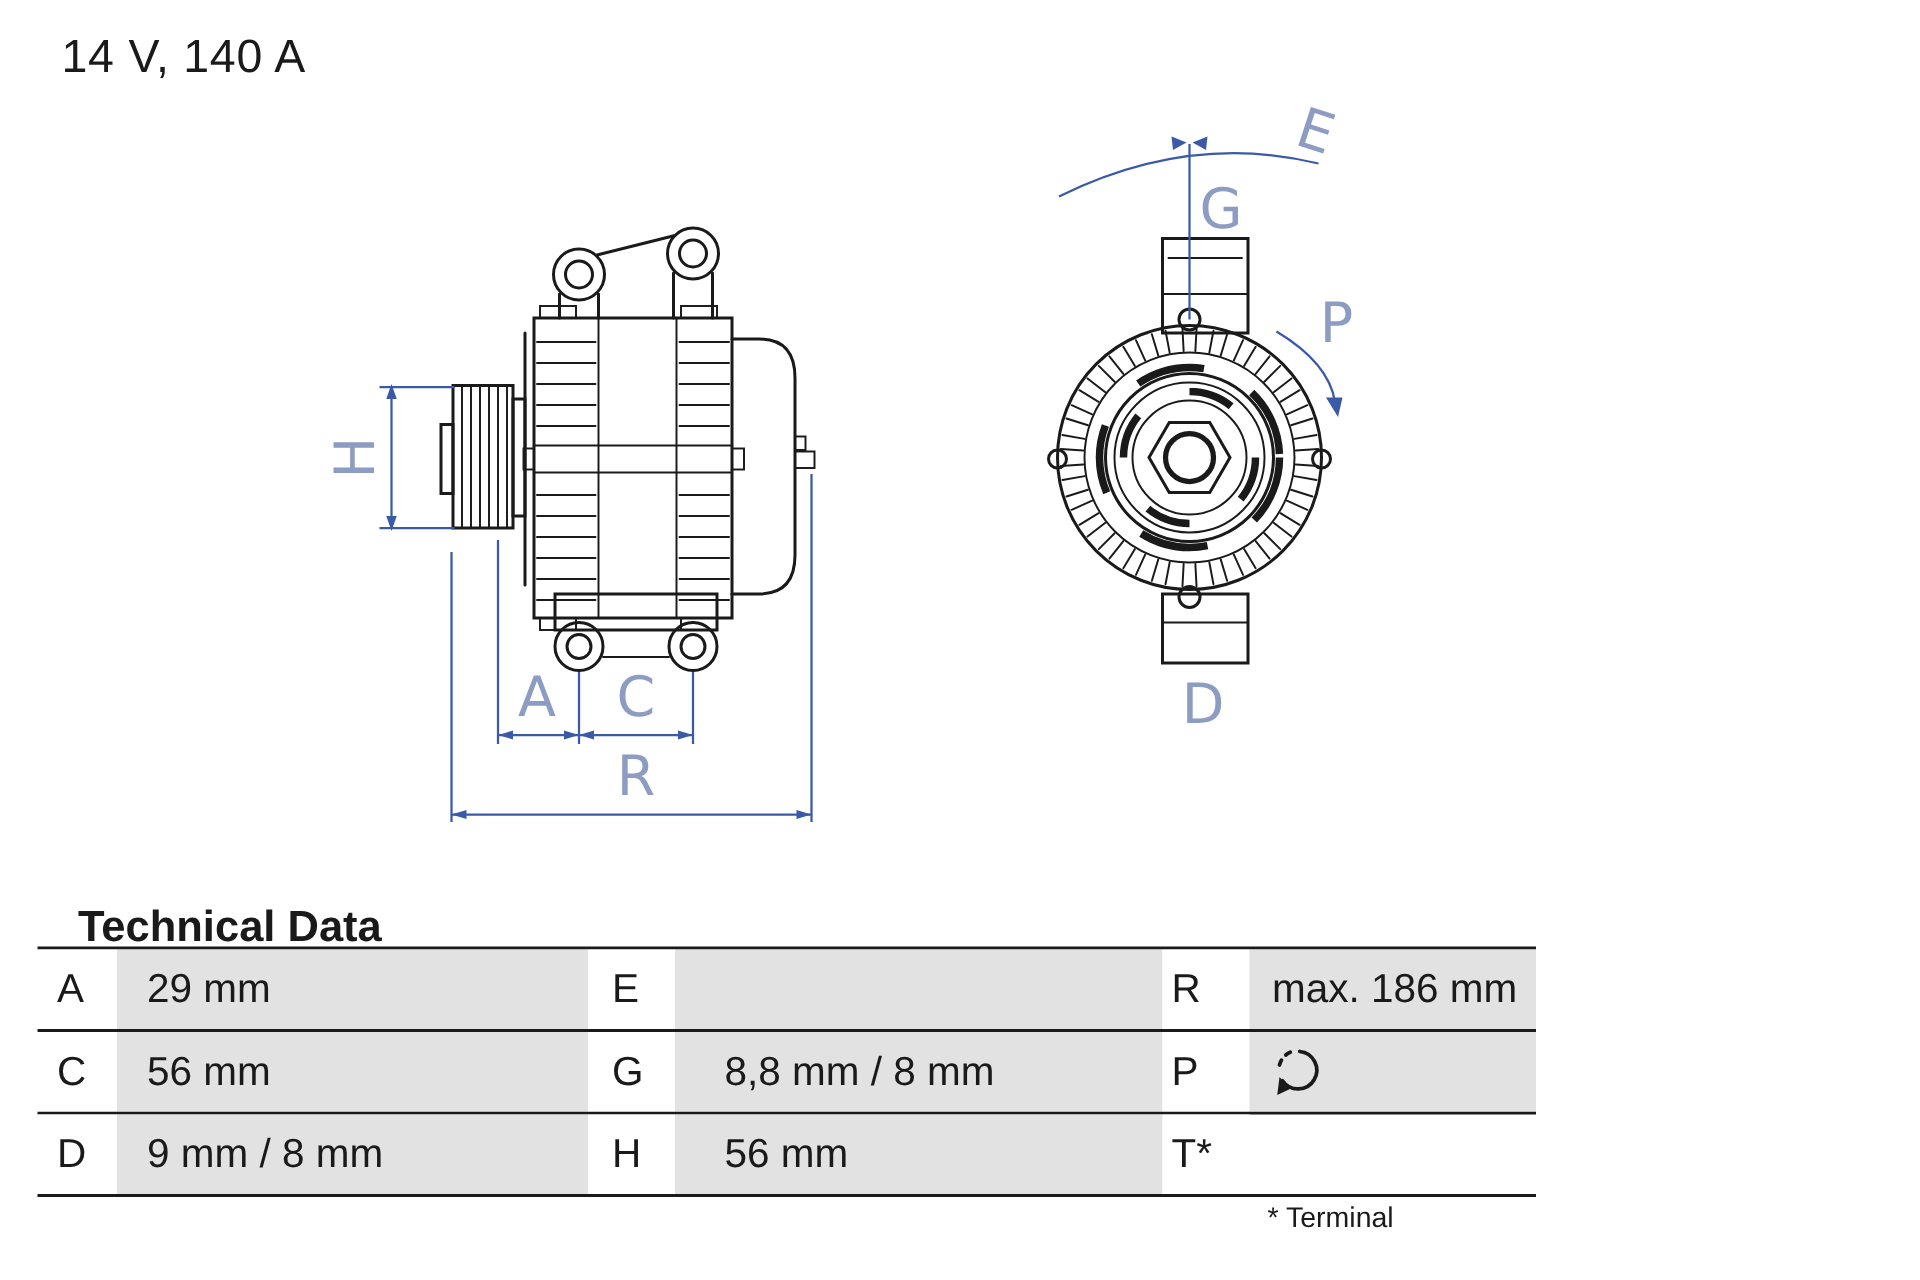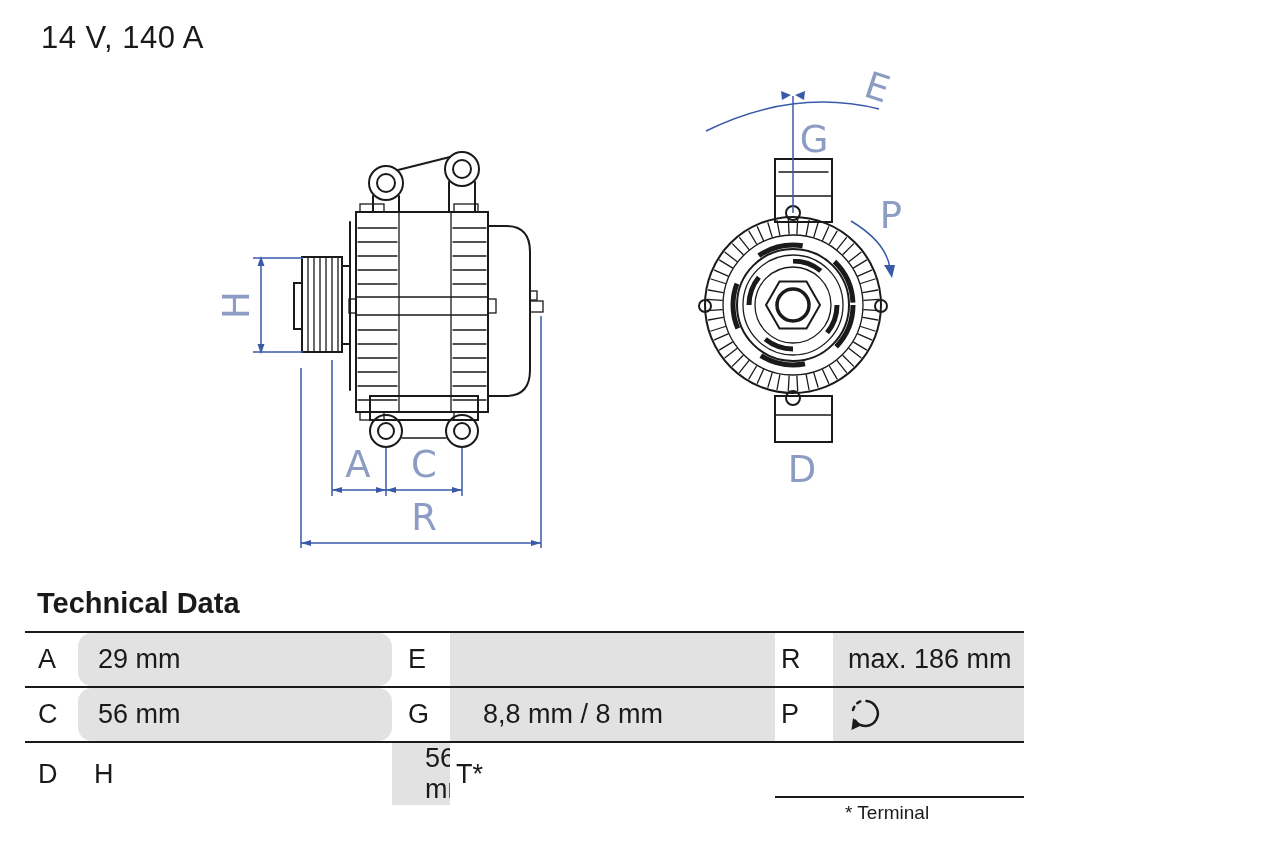--- a/index.html
+++ b/index.html
@@ -20,28 +20,28 @@
   .bl-thin{stroke:var(--drawing-line);stroke-width:1.3;fill:none;stroke-linecap:round;}
   .bl-thick{stroke:var(--drawing-line);stroke-width:3.5;fill:none;}
   .bl-dash{stroke:var(--drawing-line);stroke-width:5;fill:none;}
   .blue{stroke:var(--dimension-line);stroke-width:1.5;fill:none;}
   .bluefill{fill:var(--dimension-line);stroke:none;}
   .dimtext{fill:var(--dimension-label);font-size:37px;font-family:"DejaVu Sans",sans-serif;
            text-anchor:middle;}
   .lintext{fill:var(--drawing-line);font-size:21px;font-weight:600;text-anchor:middle;
            font-family:"Liberation Sans",sans-serif;}
   
-  .tech-title{position:absolute;left:36px;top:586px;font-size:29px;font-weight:bold;margin:1px;}
+  .tech-title{position:absolute;left:36px;top:586px;font-size:29px;font-weight:bold;margin:16px;}
   .tech-table{position:absolute;left:25px;top:631px;width:1230px;}
   .trow{display:grid;grid-template-columns:53px 314px 58px 325px 58px 422px;
         border-top:2px solid var(--table-border);height:53px;font-size:27px;}
   .trow:last-of-type{border-bottom:2px solid var(--table-border);}
   .k{background:#fff;display:flex;align-items:center;}
   .v{background:var(--table-cell-bg);display:flex;align-items:center;}
-  .k1{padding-left:13px;} .v1{padding-left:20px;border-radius:14px;}
+  .k1{padding-left:13px;} .v1{padding-left:20px;}
   .k2{padding-left:16px;} .v2{padding-left:33px;}
   .k3{padding-left:6px;}  .v3{padding-left:15px;}
   .footnote{position:absolute;left:845px;top:802px;font-size:19px;text-align:center;}
   .rot-icon{display:block;}
   .ri{stroke:var(--drawing-line);stroke-width:2.5;fill:none;stroke-linecap:round;}
   .ri-dash{stroke:var(--drawing-line);stroke-width:2.5;fill:none;stroke-linecap:round;
            stroke-dasharray:3.5,4.5;}
 </style>
 </head>
 <body>
@@ -237,20 +237,21 @@
         <svg class="rot-icon" width="34" height="38" viewBox="0 0 34 38">
           <path class="ri-dash" d="M5,14 A12.5,12.5 0 0 1 13.5,5"></path>
           <path class="ri" d="M18.5,5 A12.5,12.5 0 1 1 7,24.5"></path>
           <polygon points="3.5,34 12,30 5,22" fill="#1a1a1a"></polygon>
         </svg>
         <span></span>
       </div>
     </div>
     <div class="trow">
       <div class="k k1">D</div>
+      <div class="v v1">9 mm / 8 mm</div>
       <div class="k k2">H</div>
       <div class="v v2">56 mm</div>
       <div class="k k3">T*</div>
     </div>
   </div>
 
   <div class="footnote">* Terminal</div>
 </div>
 
 </body></html>

